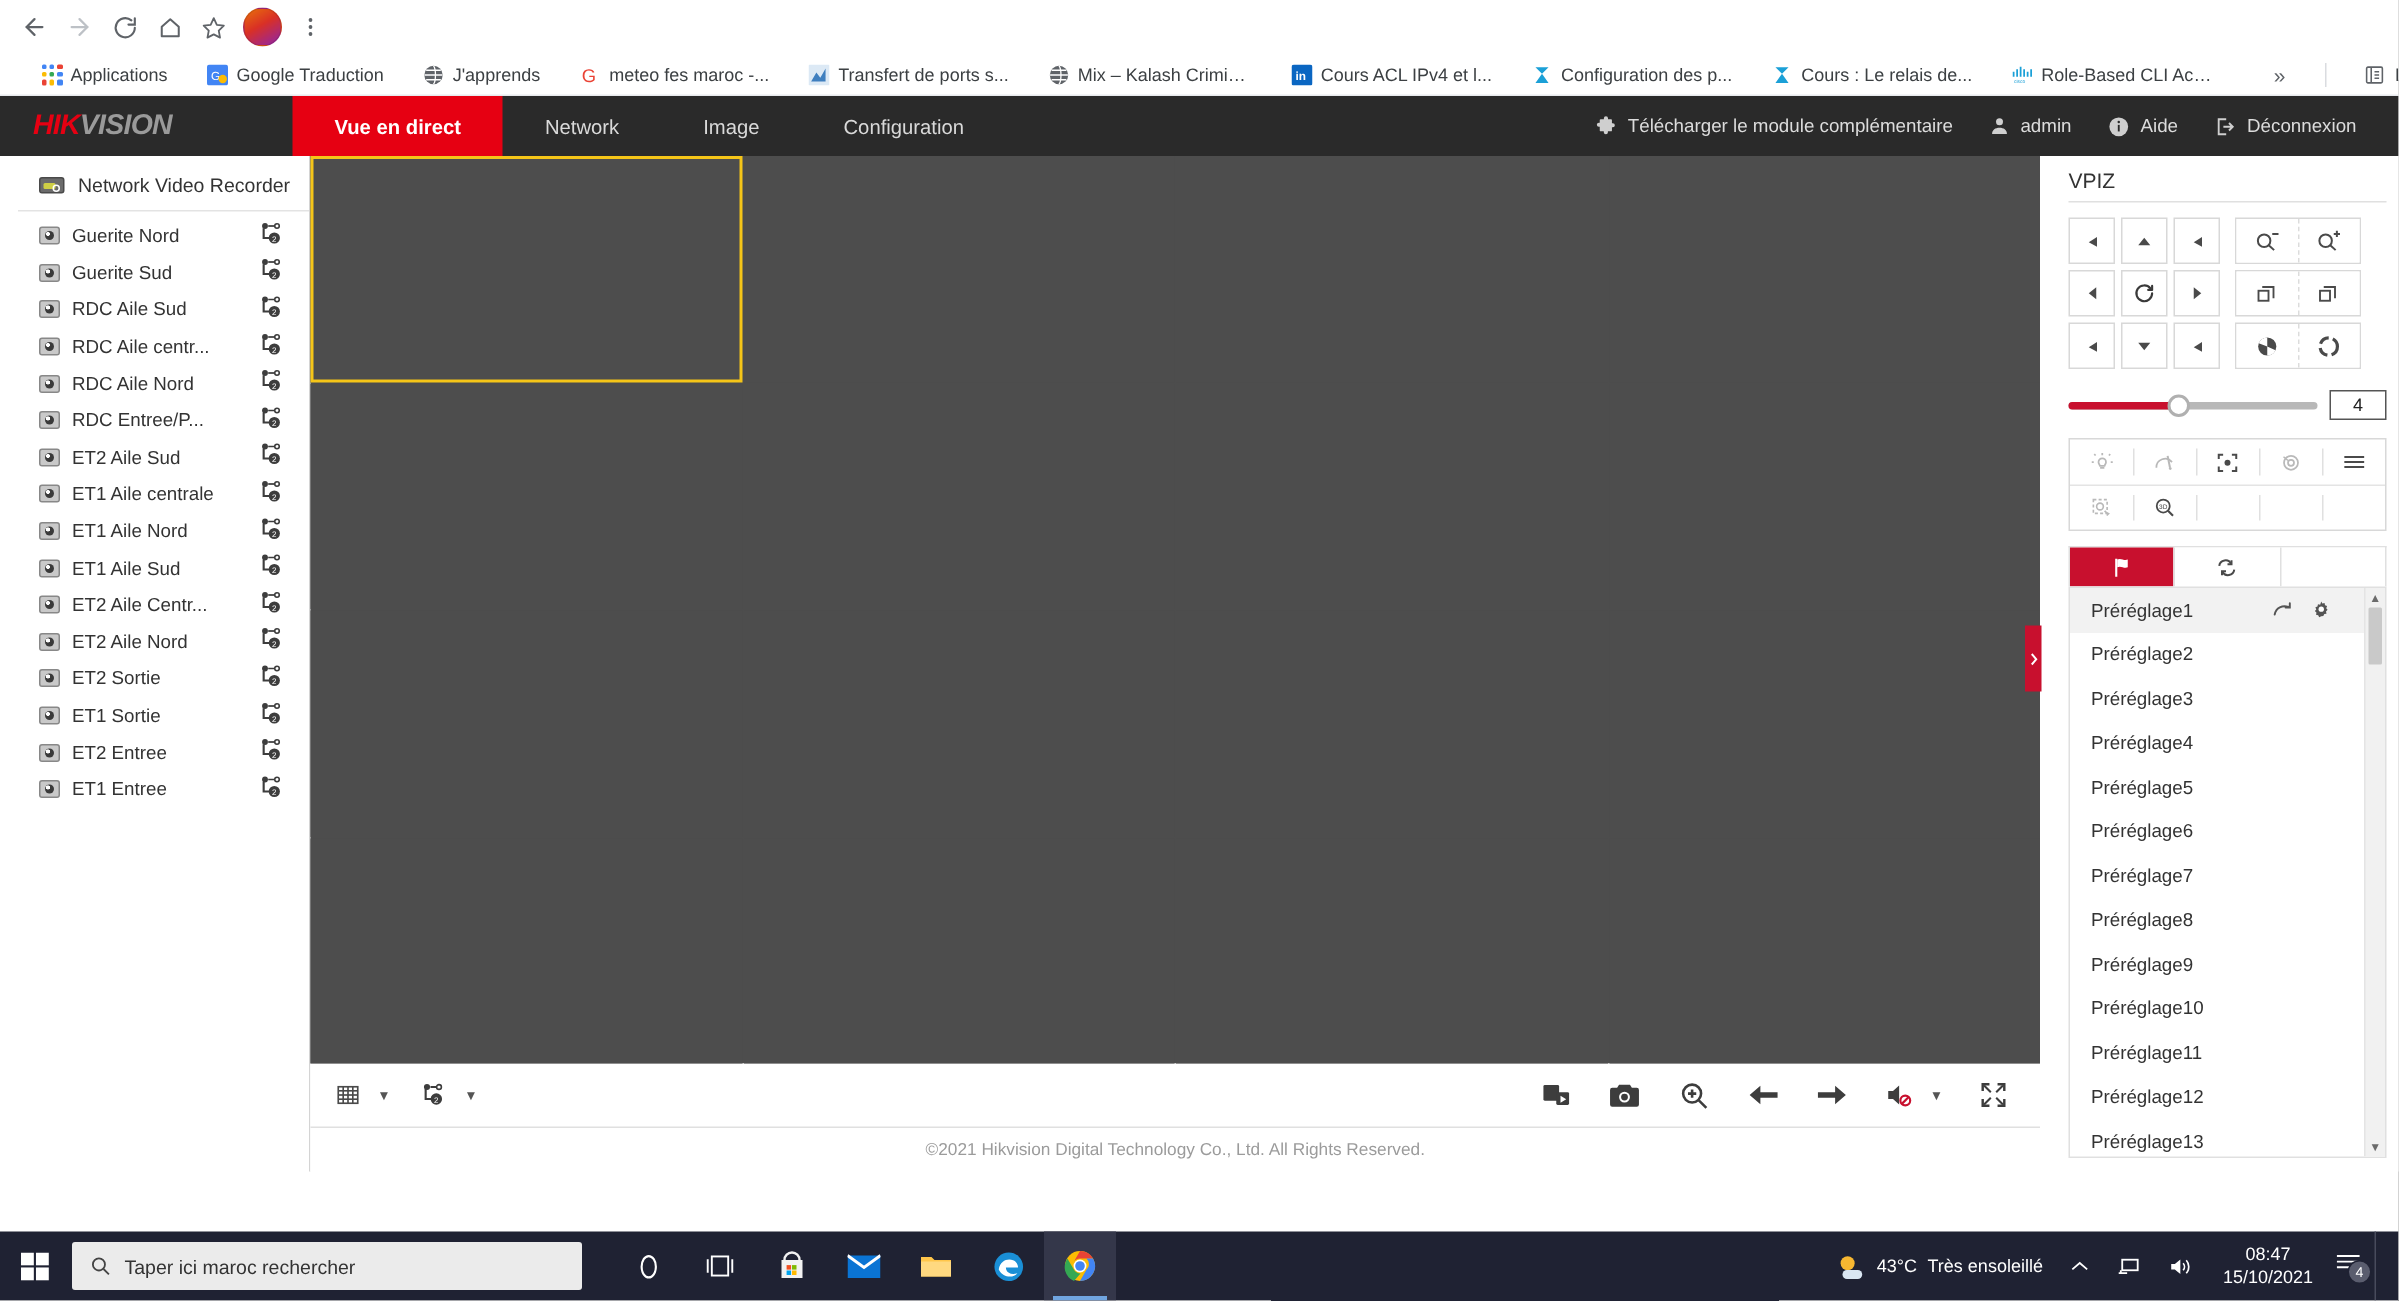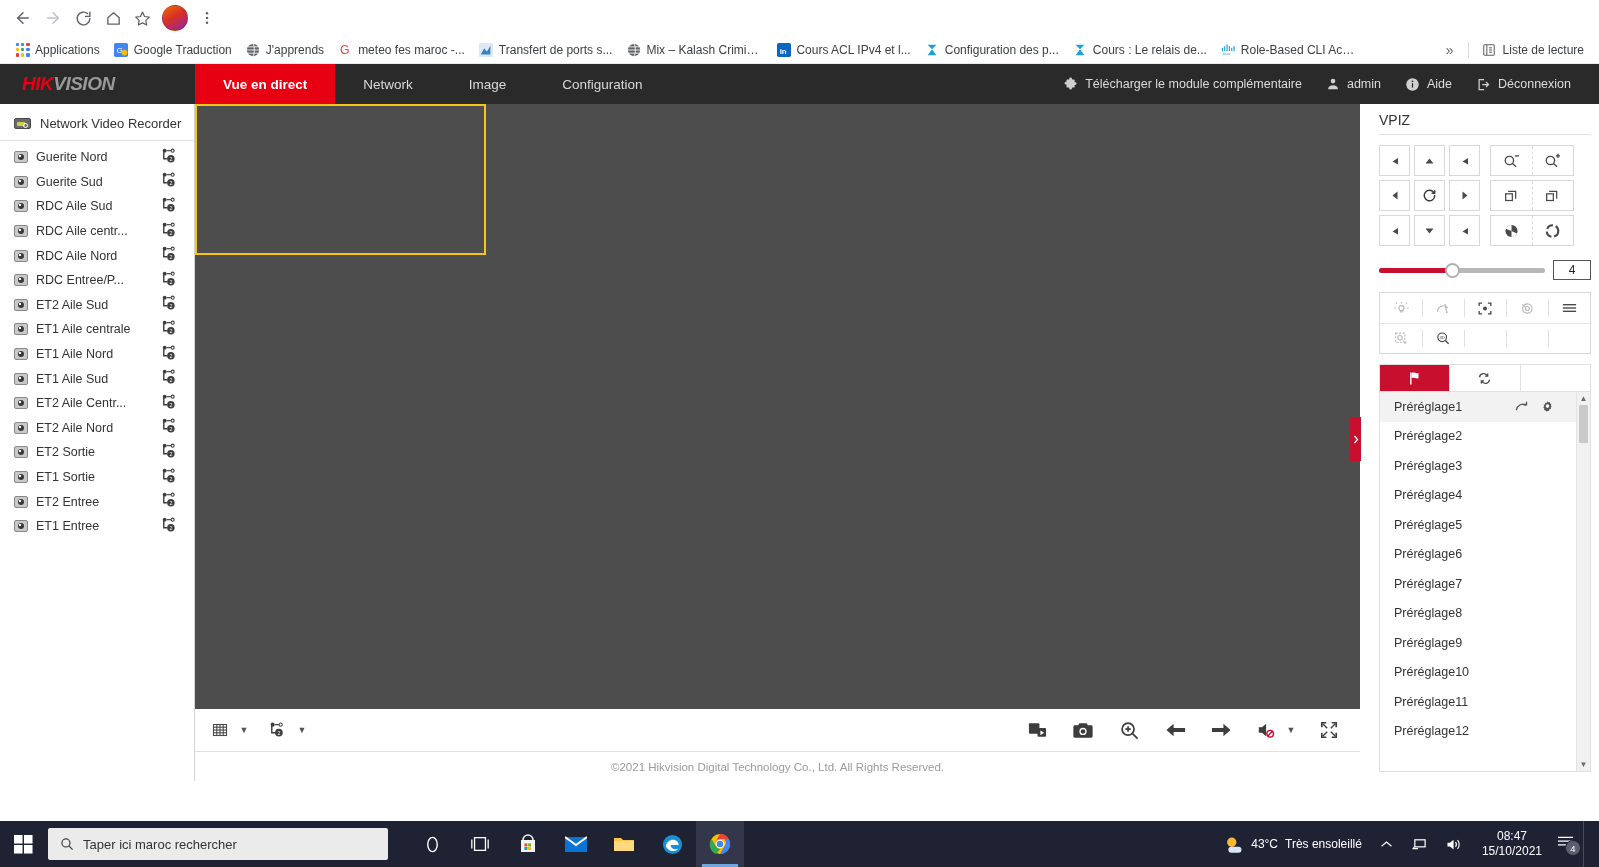--- a/index.html
+++ b/index.html
@@ -37,21 +37,21 @@
   .avatar-btn {
     width: 26px; height: 26px; border-radius: 50%;
     background: linear-gradient(150deg,#e8710a 0%,#d93025 45%,#8e24aa 100%);
     margin: 0 6px; flex: none; border: 1px solid #00000018;
   }
   .menu-btn { width: 26px; height: 28px; display:flex;align-items:center;justify-content:center;color:#5f6368;flex:none;}
 
   
   .bookmarks {
     height: 28px; background: #fff; display: flex; align-items: center;
-    padding: 0 8px; font-size: 12px; color: #3c4043; gap: 0;
+    padding: 0 20px; font-size: 12px; color: #3c4043; gap: 12px;
     border-bottom: 1px solid #e8eaed; overflow: hidden; white-space: nowrap;
   }
   .bm {
     display: flex; align-items: center; gap: 5px; padding: 3px 7px;
     border-radius: 4px; flex: none; max-width: 150px;
   }
   .bm-label { overflow: hidden; text-overflow: ellipsis; white-space: nowrap; }
   .bm-ico { width: 15px; height: 15px; flex: none; display:flex;align-items:center;justify-content:center;font-size:11px;}
   .apps-grid {
     width: 14px; height: 14px; display: grid;
@@ -93,21 +93,21 @@
   }
   .hik-right .item {
     display: flex; align-items: center; gap: 7px; padding: 0 12px;
     font-size: 12.5px; color: #dcdcdc; white-space: nowrap;
   }
 
   
   .app-body { display: flex; height: 677px; background: #fff; }
 
   
-  .sidebar { width: 195px; background: #fff; border-right: 1px solid #d4d4d4; flex: none; padding-top: 8px;}
+  .sidebar { width: 195px; background: #fff; border-right: 1px solid #d4d4d4; flex: none; padding-top: 8px; margin-left: 12px;}
   .nvr-row {
     display: flex; align-items: center; gap: 9px; padding: 4px 0 9px 14px;
     font-size: 13px; color: #333; border-bottom: 1px solid #e3e3e3; margin-bottom: 4px;
   }
   .nvr-icon {
     width: 17px; height: 11px; background: #6b6b6b; border-radius: 2px;
     position: relative; flex: none; border: 1px solid #4a4a4a;
   }
   .nvr-icon::before {
     content:''; position:absolute; left:2px; top:2.5px; width:8px; height:4px;
@@ -1009,20 +1009,23 @@
             </div>
             <div class="preset-item">
               <span class="pname">Préréglage10</span>
             </div>
             <div class="preset-item">
               <span class="pname">Préréglage11</span>
             </div>
             <div class="preset-item">
               <span class="pname">Préréglage12</span>
             </div>
+            <div class="preset-item">
+              <span class="pname">Préréglage13</span>
+            </div>
           </div>
         <div class="preset-bar">
           <div class="pb-arrow">▲</div>
           <div class="pb-thumb"></div>
           <div class="pb-arrow pb-bottom">▼</div>
         </div>
       </div>
     </div>
   </aside>
 </div>

